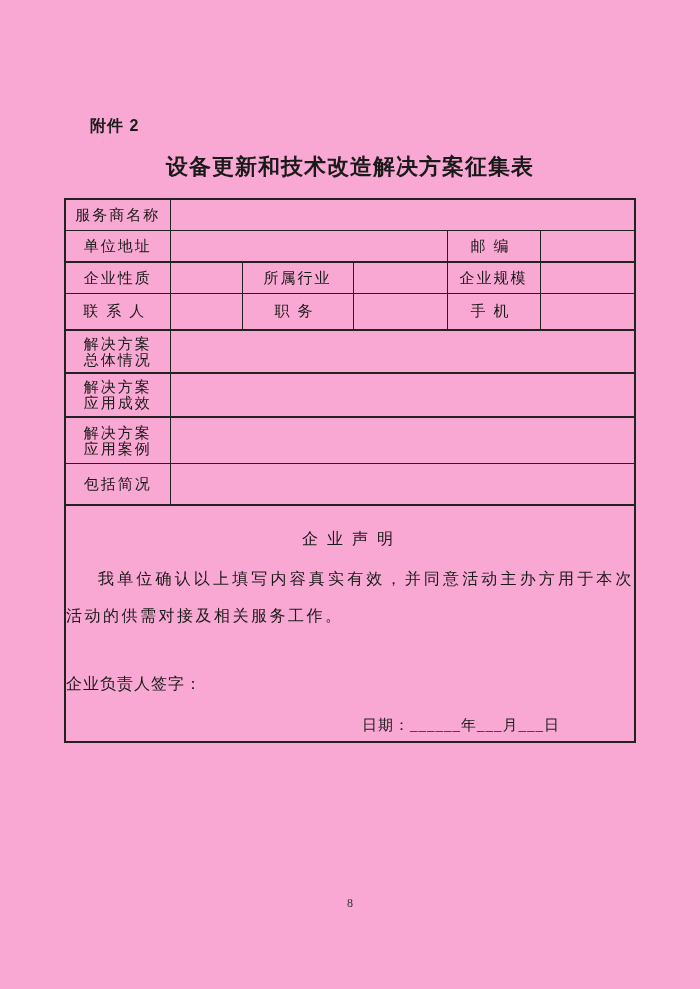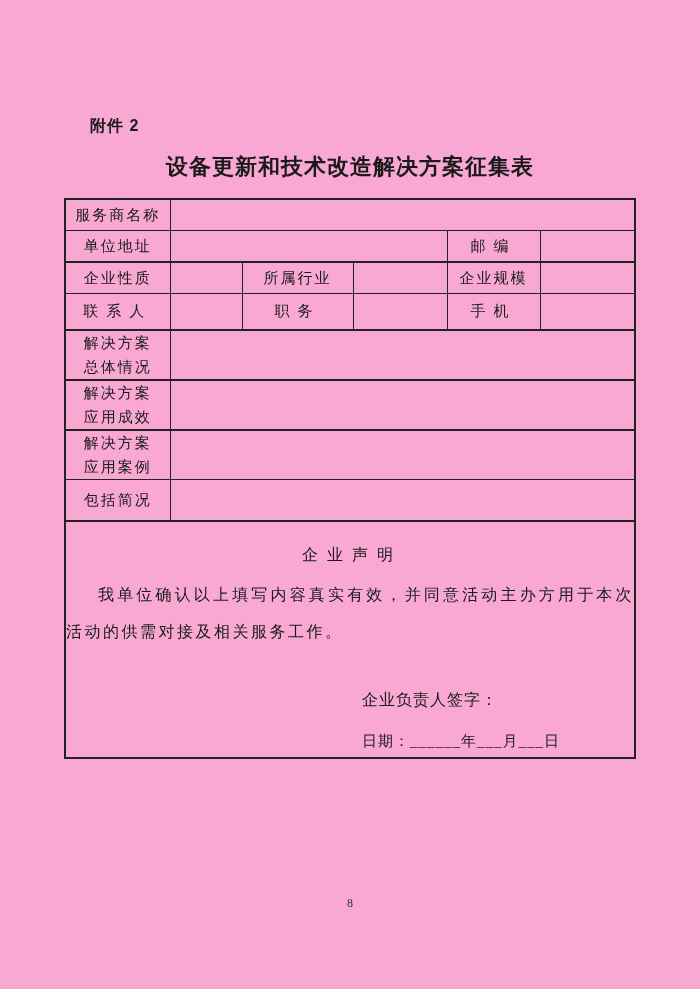--- a/index.html
+++ b/index.html
@@ -31,21 +31,21 @@
   table.form-table td{
     border:1px solid #222;
     padding:0;
     font-size:15px;
     vertical-align:middle;
   }
   table.form-table{border:2px solid #222;}
   td.lbl{text-align:center;}
   .sp-big{letter-spacing:8px;padding-left:8px;}   
   .sp-sm{letter-spacing:2px;padding-left:2px;}    
-  td.two-line{white-space:pre-line;line-height:24px;letter-spacing:2px;padding-left:2px;}
+  td.two-line{white-space:pre-line;line-height:16px;letter-spacing:2px;padding-left:2px;}
   tr.r1 td{height:30px;}
   tr.r2 td{height:30px;border-bottom-width:2px;}
   tr.r3 td{height:30px;}
   tr.r4 td{height:32px;}
   tr.r5 td{height:35px;border-bottom-width:2px;}
   tr.r6 td{height:77px;border-bottom-width:2px;}
   tr.r7 td{height:41px;border-bottom-width:2px;}
   tr.r8 td{height:42px;border-bottom-width:2px;}
   tr.r9 td{height:45px;}
   tr.r10 td{height:40px;border-bottom-width:2px;}
@@ -62,21 +62,21 @@
     font-size:16px;letter-spacing:9px;padding-left:4px;
   }
   .decl-body{
     margin-top:10px;
     font-size:16px;letter-spacing:2.5px;
     line-height:37px;
     text-indent:2em;
     text-align:justify;
   }
   .decl-sign{
-    margin-top:40px;margin-left:296px;
+    margin-top:40px;
     font-size:16px;letter-spacing:1px;
   }
   .decl-date{
     margin-top:21px;margin-left:296px;
     font-size:15px;letter-spacing:1px;
   }
   .page-number{
     position:absolute;left:0;right:0;top:896px;
     text-align:center;font-size:12px;color:#333;
   }

